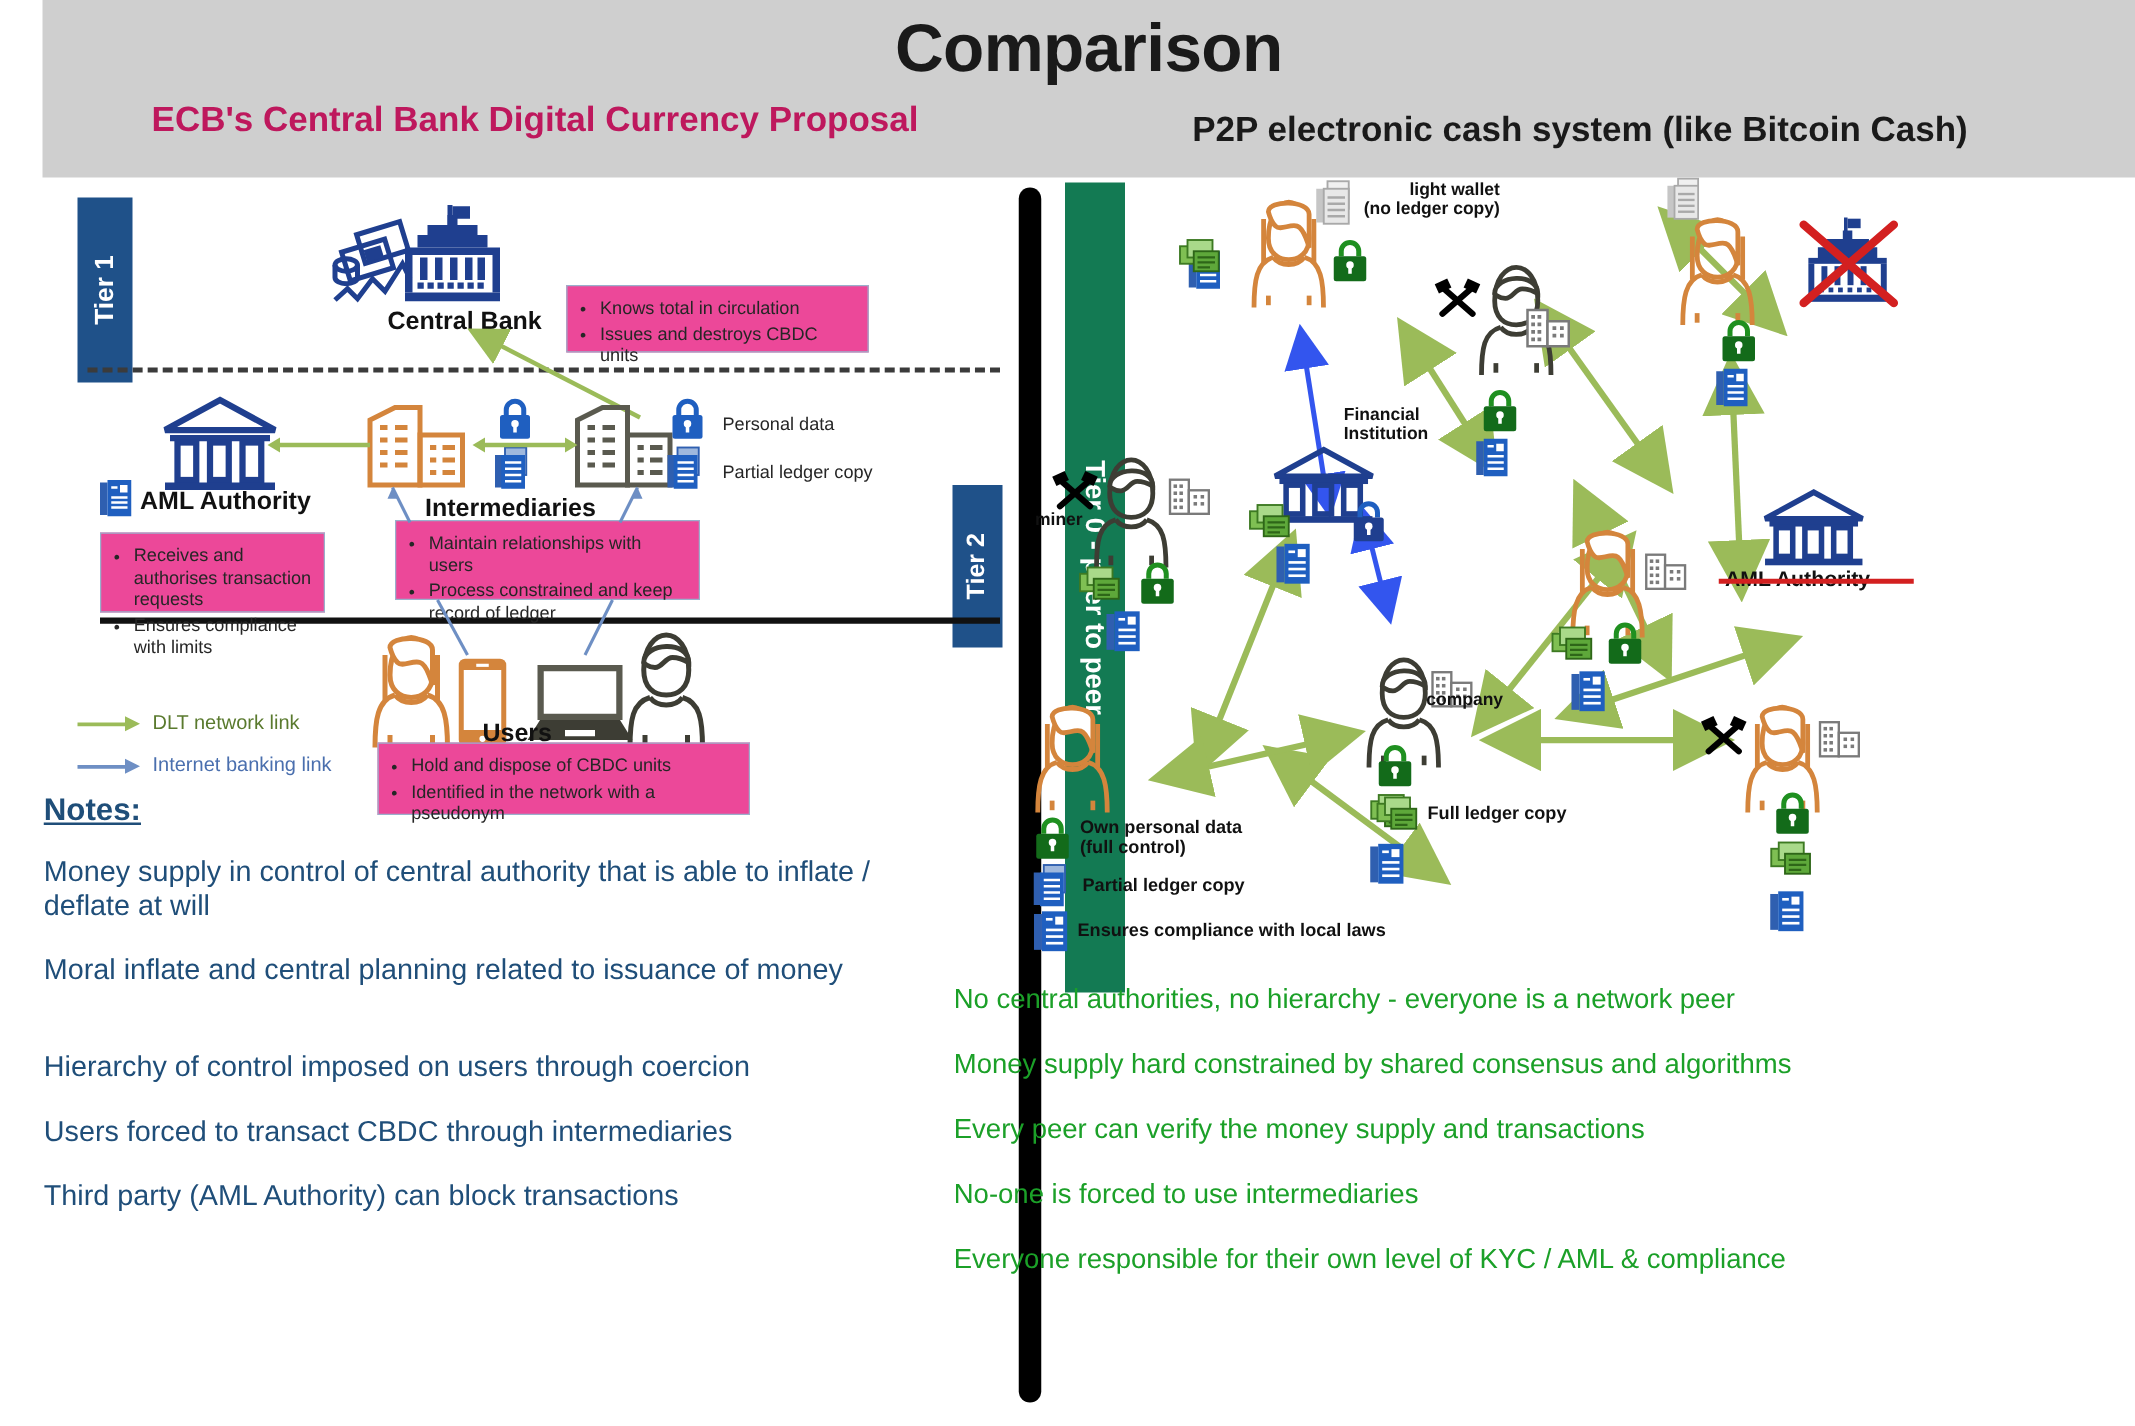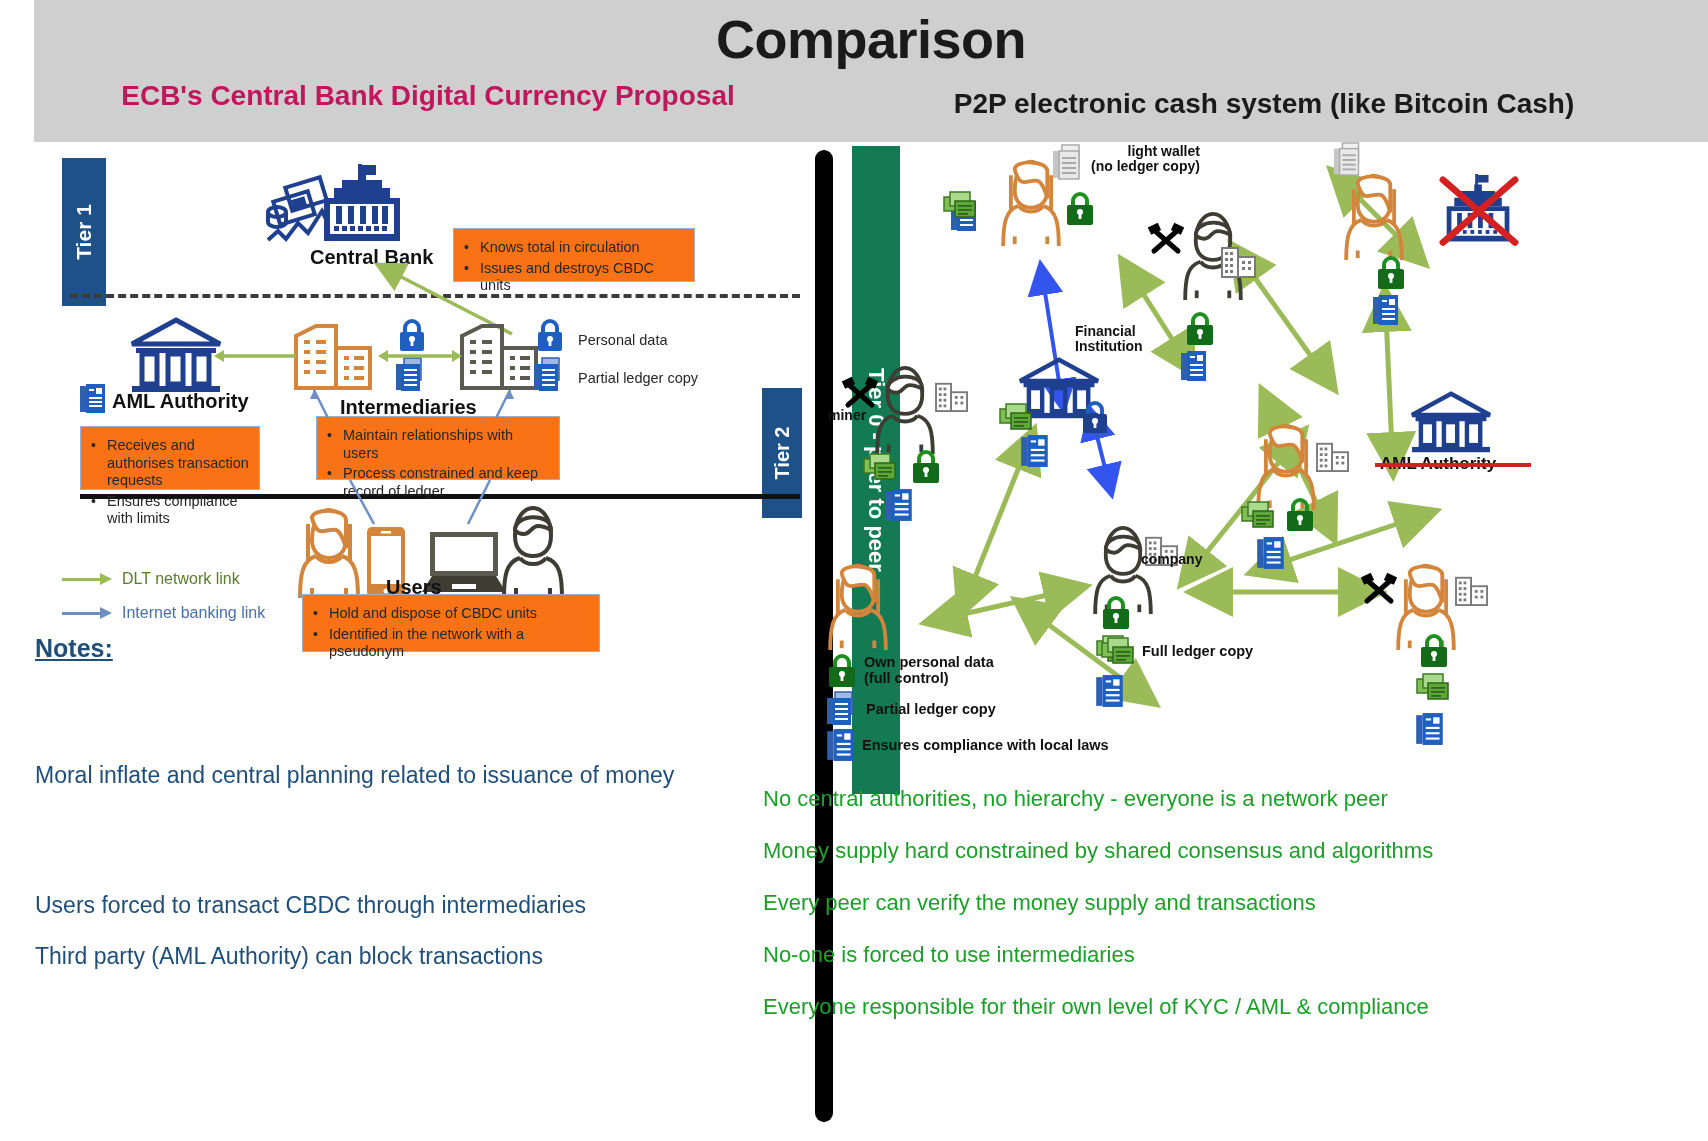--- a/index.html
+++ b/index.html
@@ -111,21 +111,21 @@
 
   .lbl-bold {
     position: absolute;
     font-weight: bold;
     color: #111111;
     white-space: nowrap;
   }
 
   .callout {
     position: absolute;
-    background: #f97316;
+    background: #ec4899;
     border: 1px solid #9ab0cc;
     padding: 7px 10px 8px 6px;
     box-sizing: border-box;
   }
   .callout ul {
     margin: 0; padding: 0 0 0 20px;
     list-style: none;
   }
   .callout li {
     position: relative;
@@ -541,21 +541,23 @@
   </div>
   <div class="legend-row" style="left:62px; top:462px; color:#4a6fae;">
     <span class="arrow-swatch" style="color:#6e8fc4;">
       <span class="shaft" style="background:#6e8fc4;"></span>
         <span class="head"></span>
     </span>
     <span>Internet banking link</span>
   </div>
 
   <div class="notes-head">Notes:</div>
+  <div class="note-line" style="top:542px;">Money supply in control of central authority that is able to inflate / deflate at will</div>
   <div class="note-line" style="top:620px;">Moral inflate and central planning related to issuance of money</div>
+  <div class="note-line" style="top:698px;">Hierarchy of control imposed on users through coercion</div>
   <div class="note-line" style="top:801px;">Third party (AML Authority) can block transactions</div>
   <div class="note-line" style="top:750px;">Users forced to transact CBDC through intermediaries</div>
 </div>
 
 <div class="right-panel">
 
   <div class="tier0-bar">
     <span>Tier 0 - peer to peer</span>
   </div>
 

